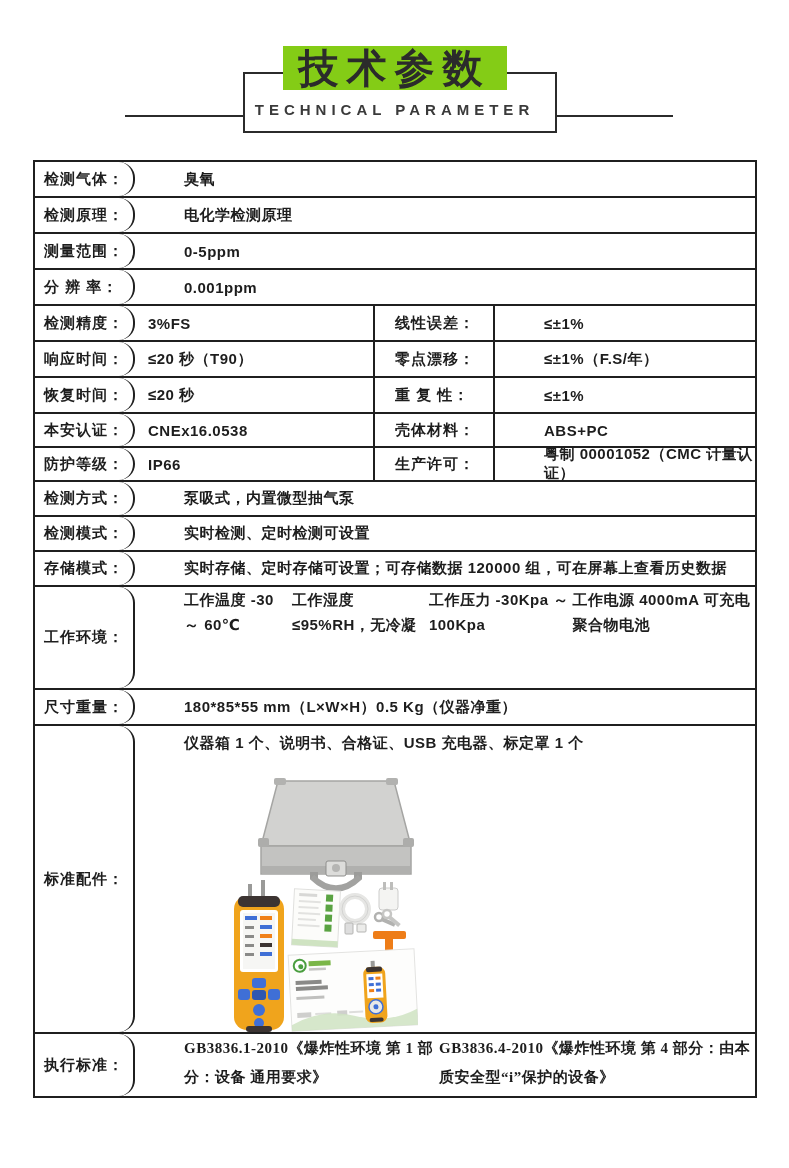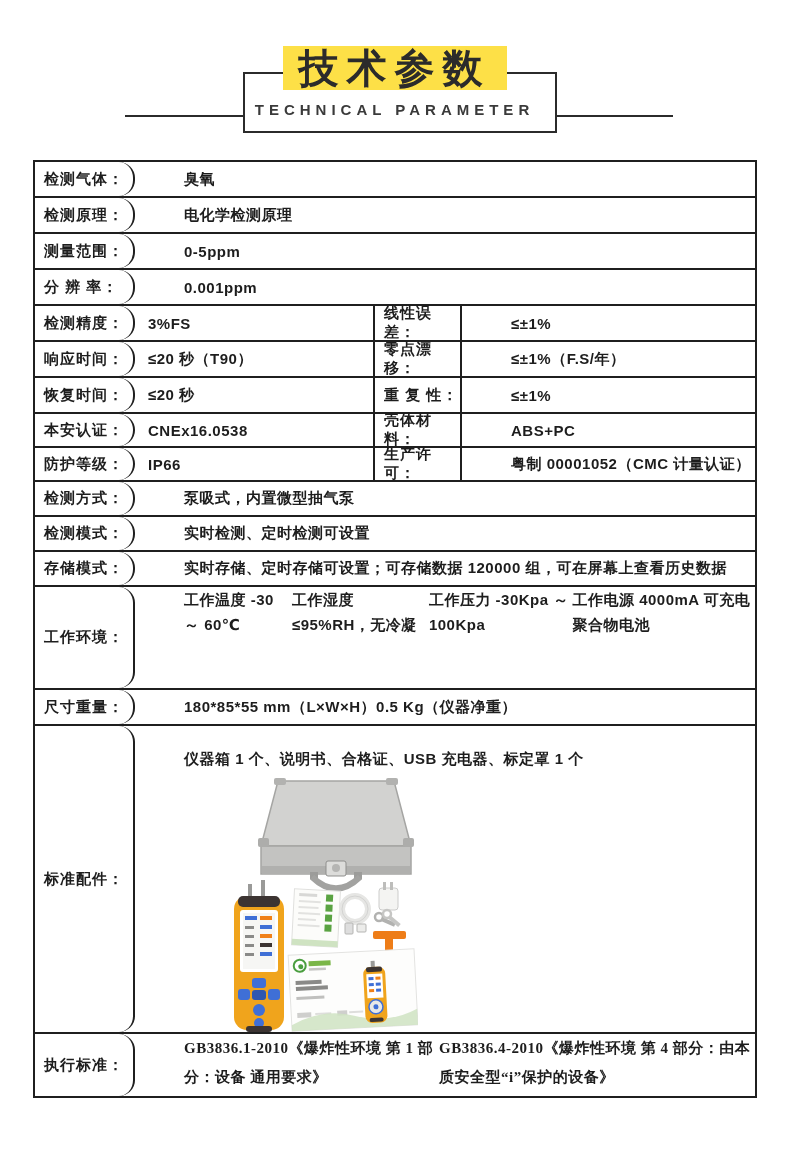--- a/index.html
+++ b/index.html
@@ -9,21 +9,21 @@
   }
   
   .hdr-box{
     position:absolute;left:243px;top:72px;width:314px;height:61px;
     border:2px solid #2b2b2b;box-sizing:border-box;background:#fff;
   }
   .hdr-title{
     position:absolute;left:0;right:0;top:46px;text-align:center;z-index:2;
   }
   .hdr-title span{
-    display:inline-block;background:#fde047;padding:0 16px;
+    display:inline-block;background:#84cc16;padding:0 16px;
     font-size:40px;font-weight:900;letter-spacing:8px;color:#2b2b2b;line-height:44px;
   }
   .hdr-sub{
     position:absolute;left:0;right:0;top:101px;text-align:center;z-index:2;
     font-size:15px;font-weight:600;letter-spacing:5px;color:#3a3a3a;
   }
   .hline{position:absolute;top:115px;height:2px;background:#2b2b2b;}
   .hline.left{left:125px;width:118px;}
   .hline.right{left:557px;width:116px;}
   
@@ -32,25 +32,25 @@
     border:2px solid #1f1f1f;box-sizing:border-box;
   }
   .row{display:flex;border-bottom:2px solid #1f1f1f;box-sizing:border-box;}
   .row:last-child{border-bottom:none;}
   .h36{height:36px}.h34{height:34px}.h35{height:35px}
   .h103{height:103px}.h308{height:308px}.h62{height:62px}
   .cell{display:flex;align-items:center;box-sizing:border-box;font-size:15px;font-weight:600;letter-spacing:0.5px;}
   .lbl{width:100px;border-right:2px solid #1f1f1f;padding-left:9px;letter-spacing:1px;border-radius:16px;}
   .val{flex:1;padding-left:13px;margin-left:36px;}
   .v240{width:240px;border-right:2px solid #1f1f1f;padding-left:13px;}
-  .lbl2{width:87px;border-right:2px solid #1f1f1f;padding-left:9px;letter-spacing:1px;}
+  .lbl2{width:120px;border-right:2px solid #1f1f1f;padding-left:20px;letter-spacing:1px;}
   .multi{flex-direction:row;align-items:flex-start;justify-content:center;}
   .multi div{line-height:25px;}
   .std div{line-height:29px;font-family:Liberation Serif, serif;}
-  .acc{flex-direction:column;align-items:flex-start;justify-content:flex-end;}
+  .acc{flex-direction:column;align-items:flex-start;justify-content:space-between;}
   .acc .acc-text{line-height:34px;display:block;}
   .acc svg{margin-left:42px;margin-top:0px;display:block;}
 </style>
 </head>
 <body>
 
 <div class="hdr-title">
   <span>技术参数</span>
 </div>
 <div class="hdr-box"></div>

